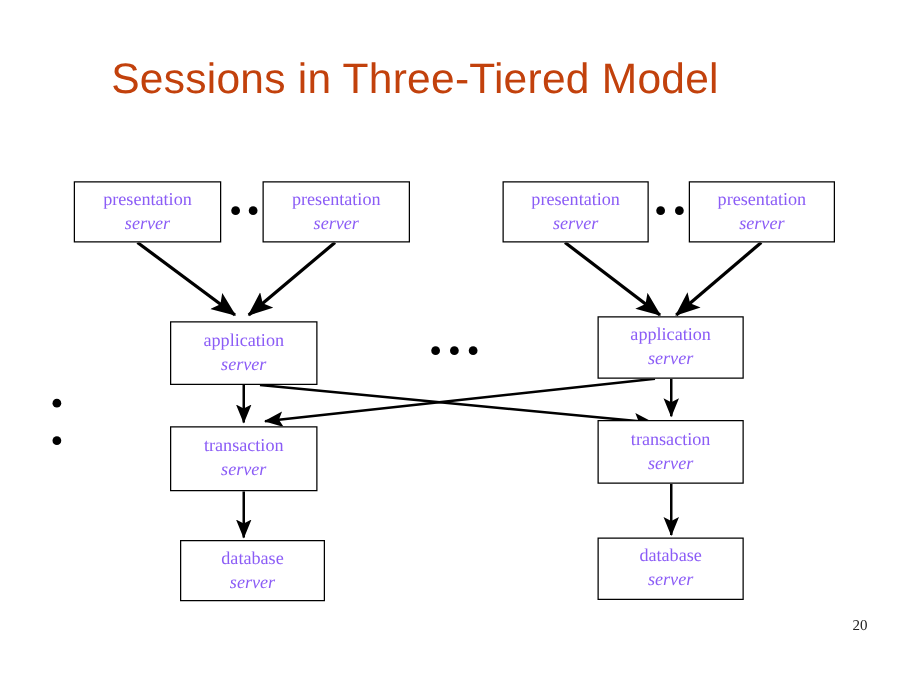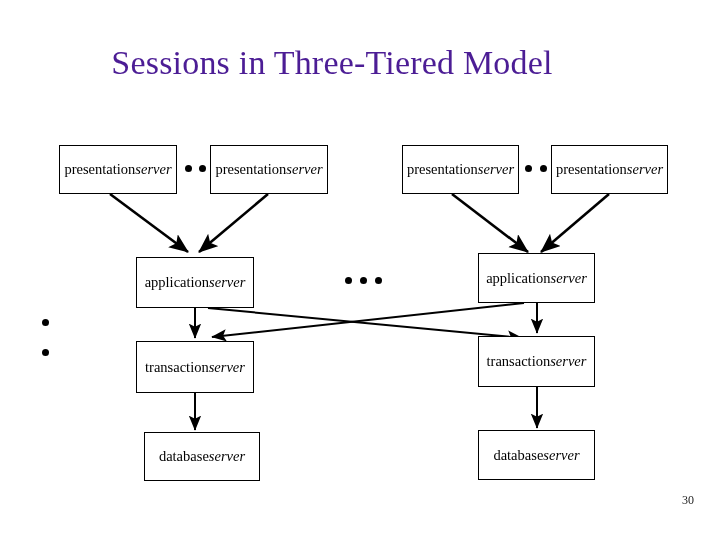--- a/index.html
+++ b/index.html
@@ -14,37 +14,37 @@
     background: #ffffff;
     overflow: hidden;
     font-family: "Liberation Serif", "DejaVu Serif", serif;
   }
   #slide-title {
     position: absolute;
     left: 0;
     top: 44px;
     width: 664px;
     text-align: center;
-    color: #4c1d95;
+    color: #c2410c;
     font-size: 34px;
-    font-family: Liberation Serif, serif;
+    font-family: Liberation Sans, sans-serif;
     letter-spacing: 0.2px;
     white-space: nowrap;
   }
   .node-box {
     position: absolute;
     box-sizing: border-box;
     border: 1.6px solid #000000;
     background: #ffffff;
-    color: #000000;
+    color: #8b5cf6;
     font-size: 14.5px;
     line-height: 1.28;
     text-align: center;
     display: flex;
-    flex-direction: row;
+    flex-direction: column;
     align-items: center;
     justify-content: center;
     font-family: "Liberation Serif", "DejaVu Serif", serif;
     z-index: 3;
   }
   .node-box .ln1 { display: block; }
   .node-box .ln2 { display: block; font-style: italic; }
   .dot {
     position: absolute;
     background: #000000;
@@ -165,15 +165,15 @@
   <div class="node-box" style="left:478px; top:336px; width:117px; height:51px;">
     <span class="ln1">transaction</span>
     <span class="ln2">server</span>
   </div>
 
   <div class="node-box" style="left:478px; top:430px; width:117px; height:50px;">
     <span class="ln1">database</span>
     <span class="ln2">server</span>
   </div>
 
-  <div id="page-number">30</div>
+  <div id="page-number">20</div>
 
 </div>
 
 </body></html>

